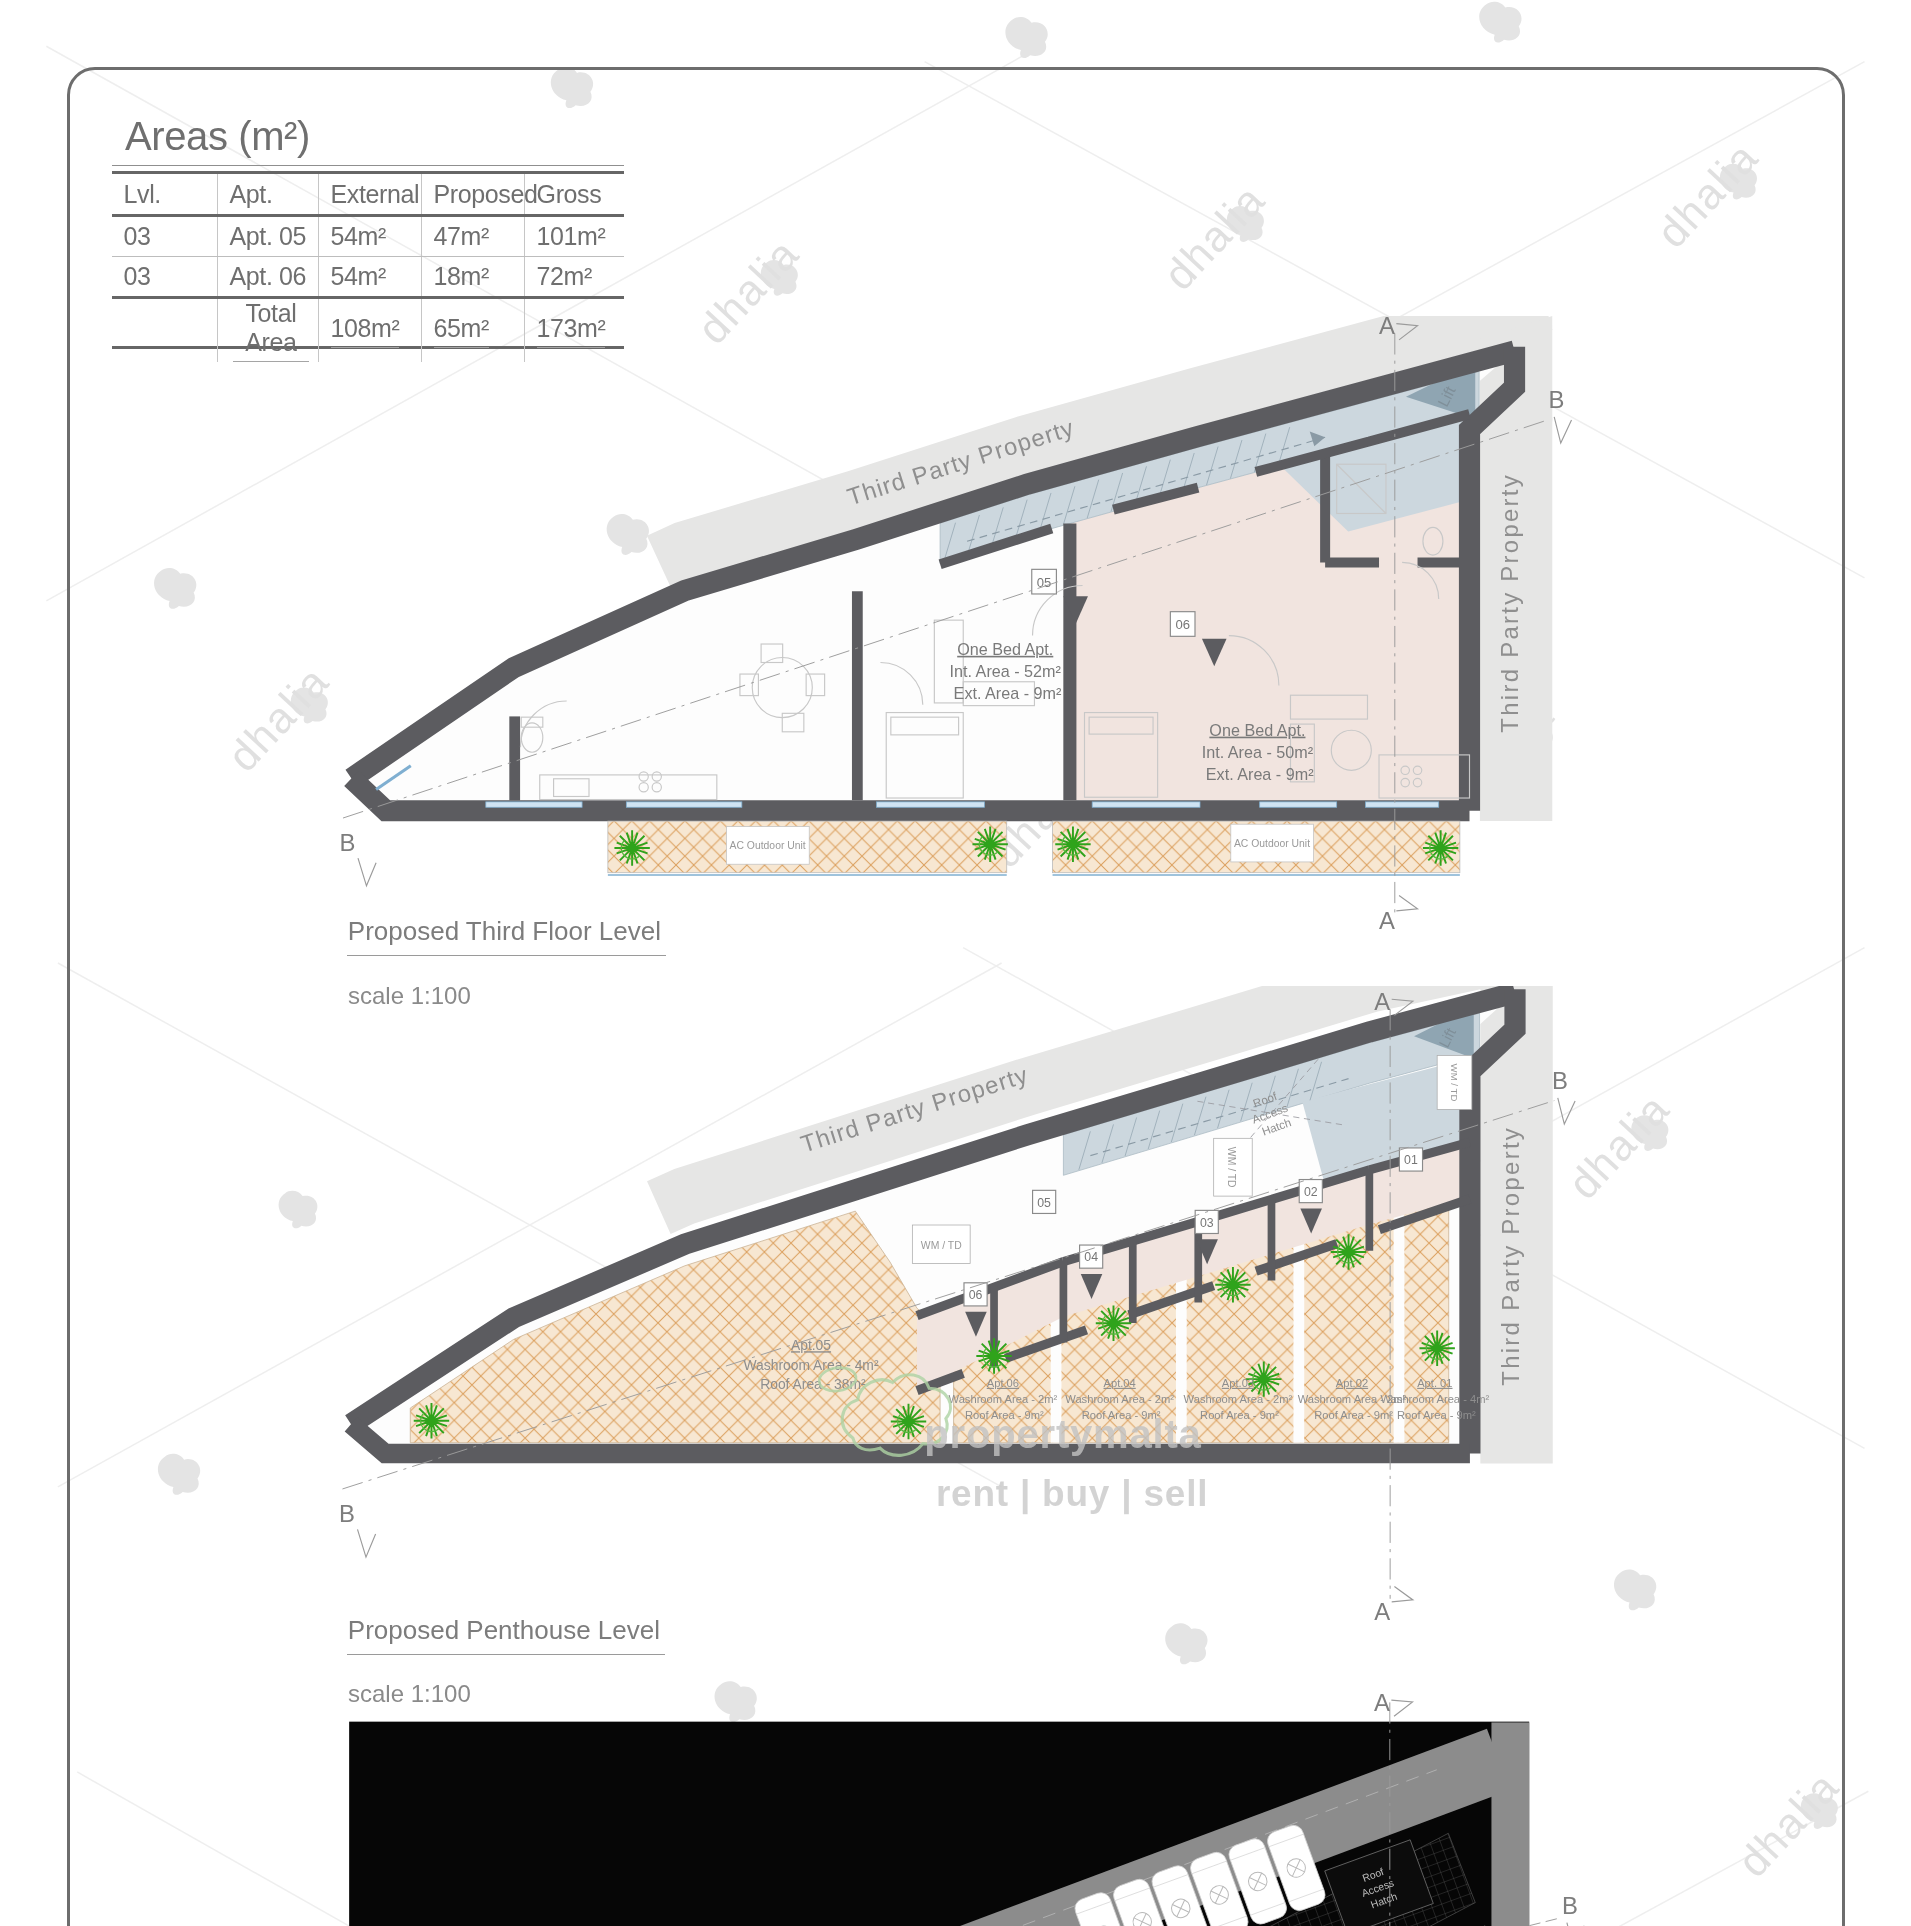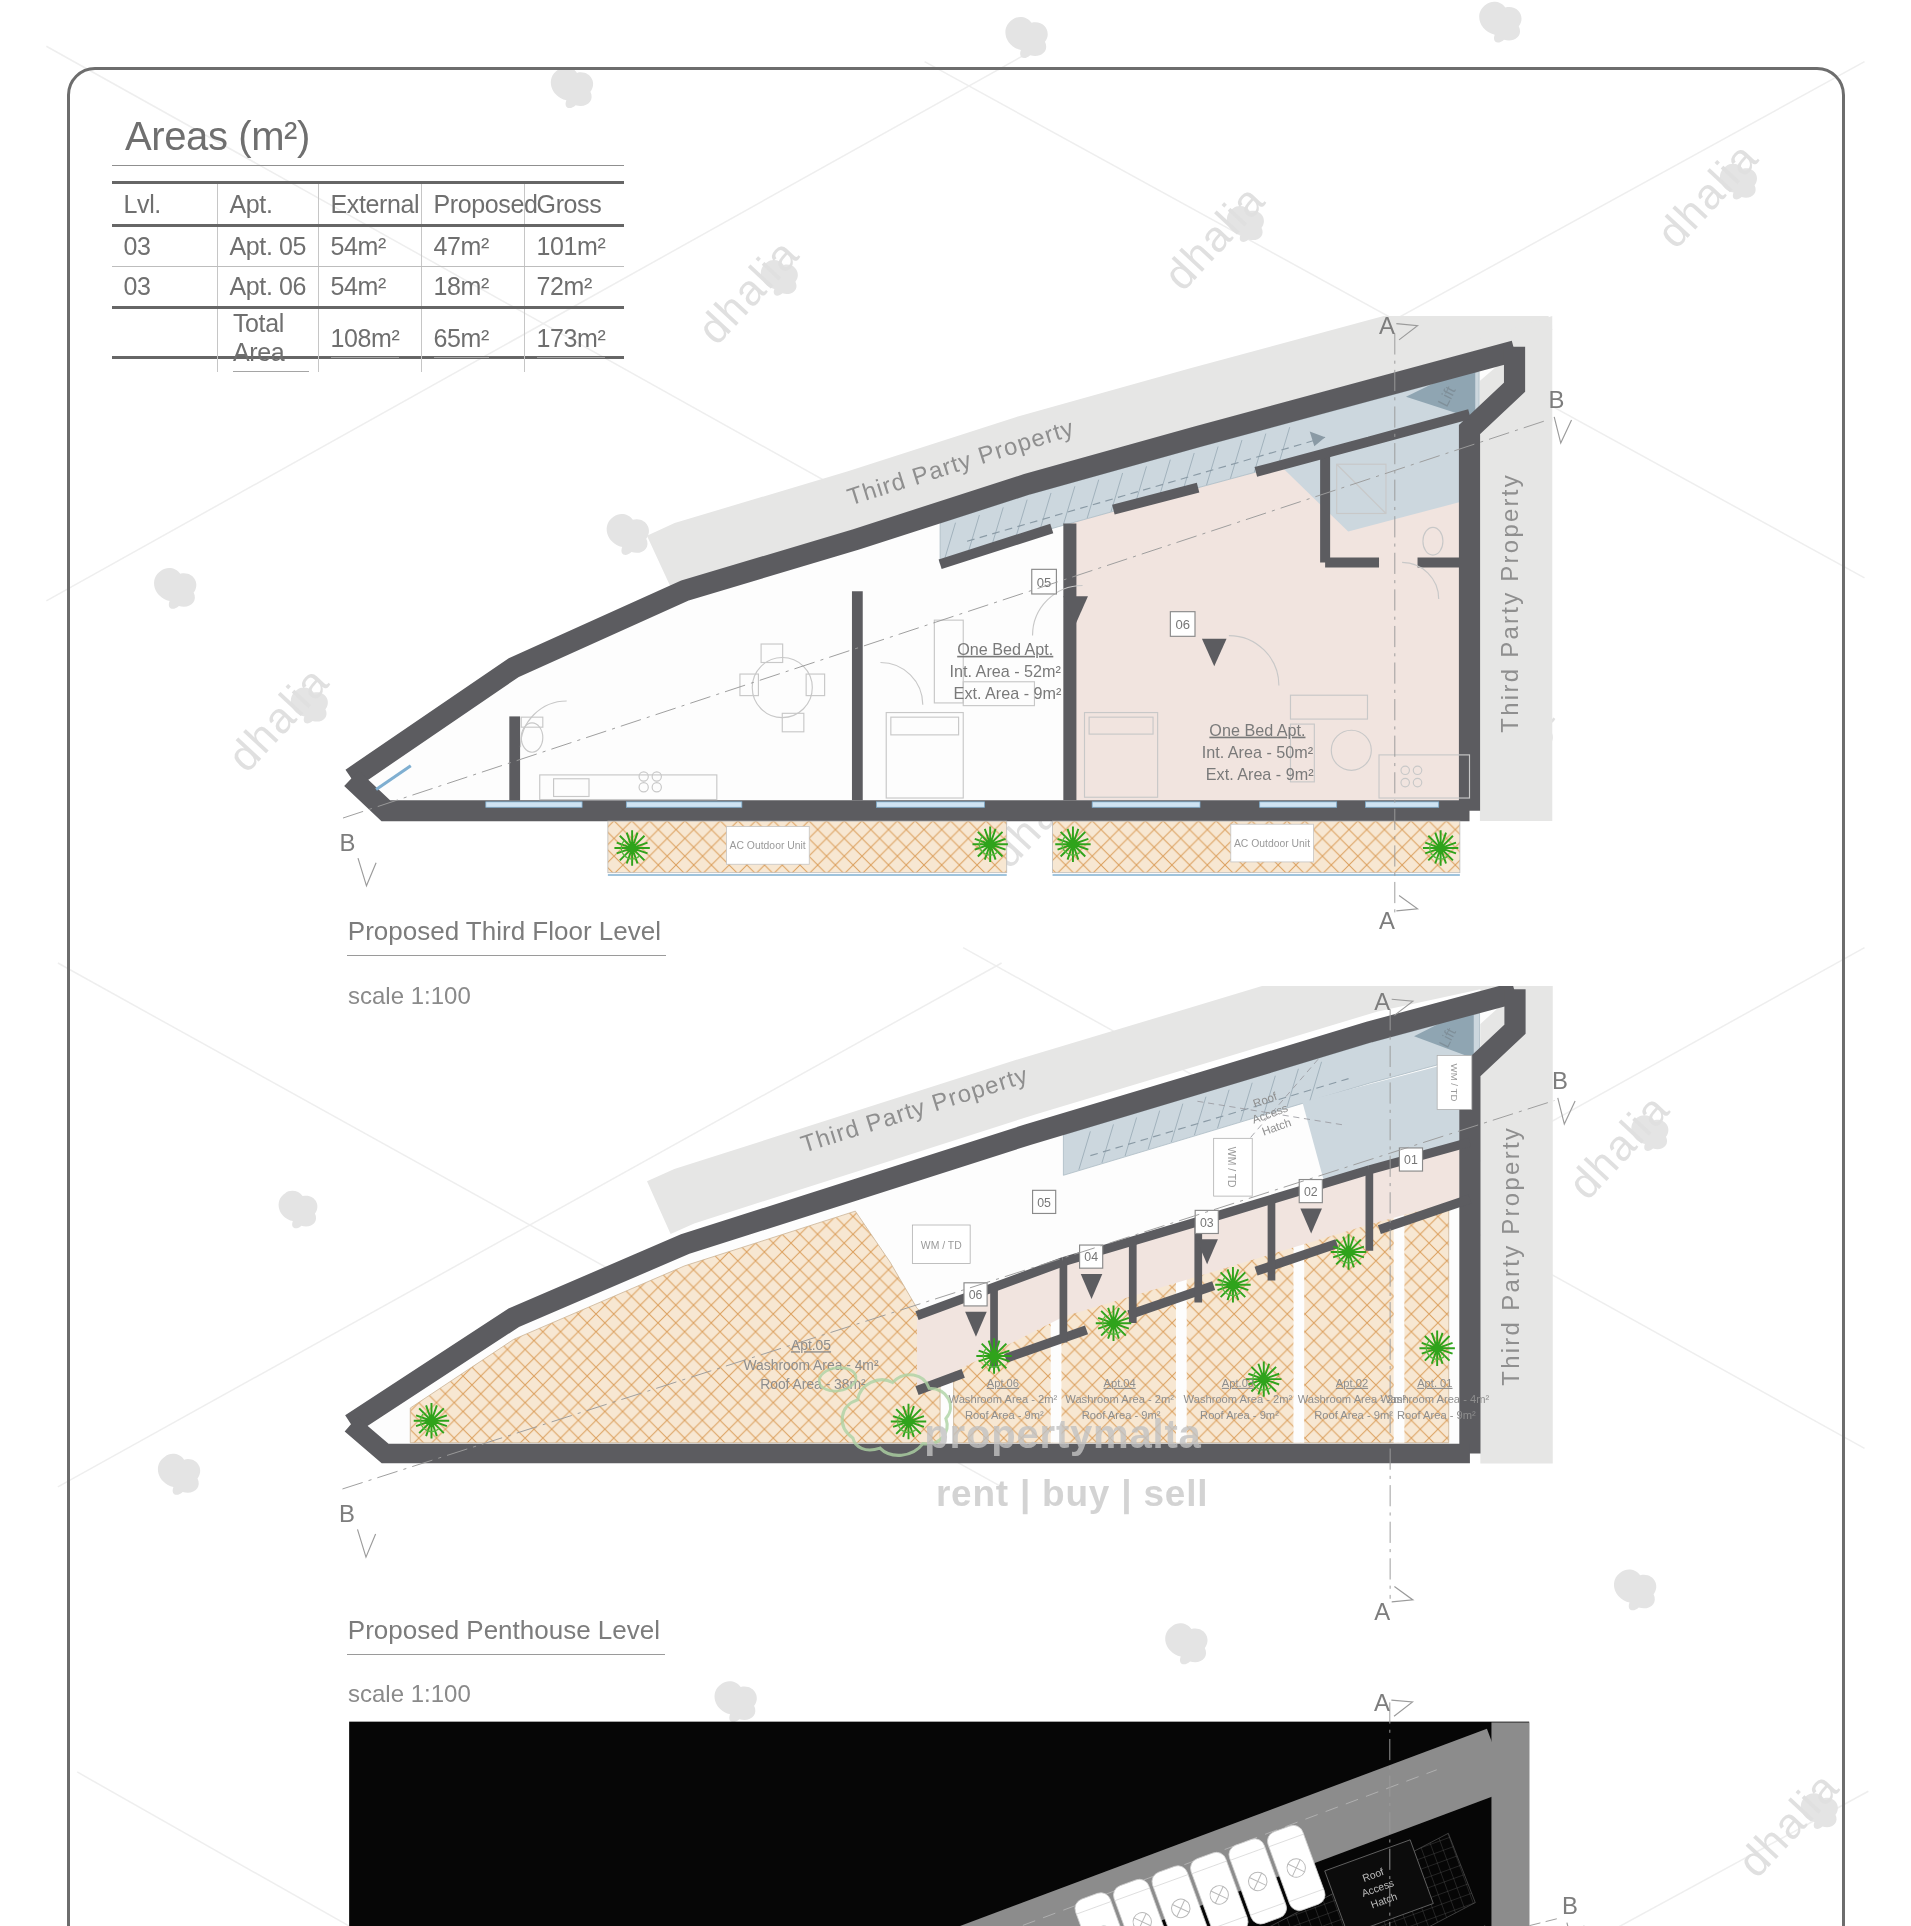--- a/index.html
+++ b/index.html
@@ -10,21 +10,21 @@
   .page-border{
     position:absolute;left:67px;top:67px;right:67px;bottom:67px;
     border:3.9px solid #6d6d6d;border-radius:28px;pointer-events:none;
   }
   
   .areas{position:absolute;left:112px;top:114px;width:512px;color:#6f6f6f;}
   .areas .t-title{
     font-size:40px;letter-spacing:-0.4px;color:#6f6f6f;
     padding:0 0 6.2px 13px;border-bottom:1.5px solid #8f8f8f;display:block;
   }
-  .tbl{border-top:3.5px solid #666;border-bottom:3.5px solid #666;margin-top:15px;}
+  .tbl{border-top:3.5px solid #666;border-bottom:3.5px solid #666;margin-top:5px;text-align:center;}
   .trow{display:grid;grid-template-columns:105px 101px 103px 103px 98px;}
   .trow>div{font-size:25px;letter-spacing:-0.4px;display:flex;align-items:center;padding-left:11.6px;}
   .trow>div:nth-child(n+2){border-left:1.2px solid #c6c6c6;}
   .thead{height:40px;border-bottom:3.5px solid #666;}
   .tr1{height:39px;border-bottom:1.2px solid #bdbdbd;}
   .tr2{height:39px;border-bottom:3.5px solid #666;}
   .ttotal{height:47px;}
   .ttotal .lbl{justify-content:flex-end;padding-right:9.2px;padding-left:15px;}
   .ttotal span{border-bottom:1.2px solid #a5a5a5;padding-bottom:3.9px;}
   

